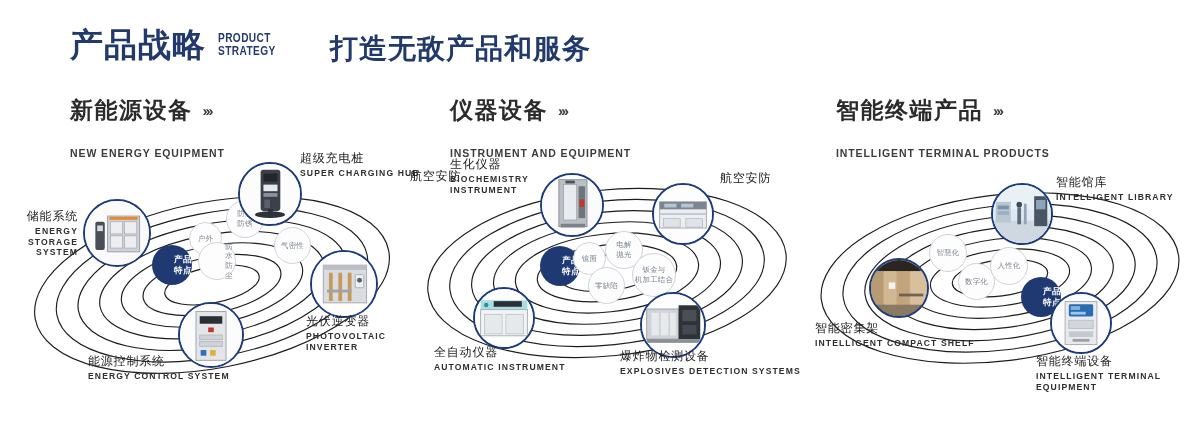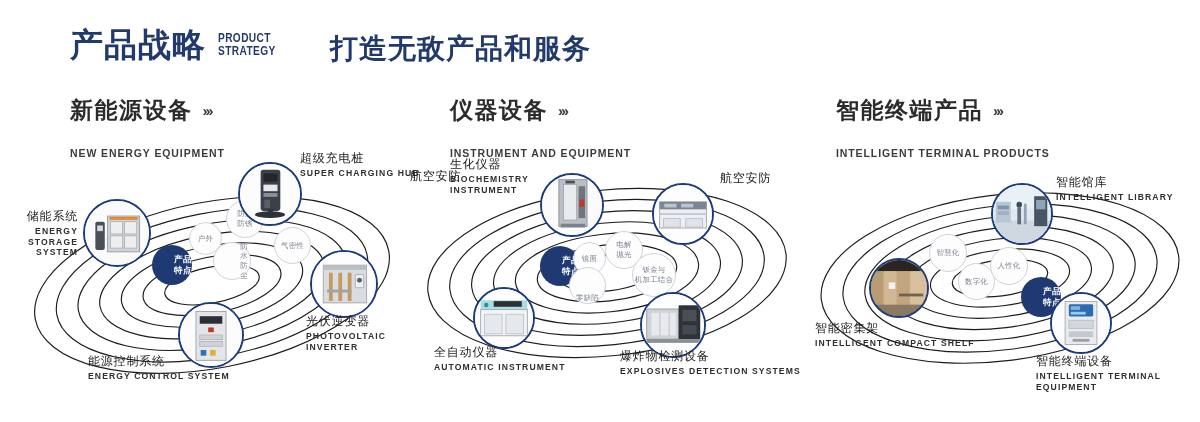--- a/index.html
+++ b/index.html
@@ -155,21 +155,21 @@
 
     <div class="feat" style="left:189px; top:72px; width:33px; height:33px;">
       <div><span>户外</span></div>
     </div>
     <div class="feat" style="left:226px; top:50px; width:38px; height:38px;">
       <div>
         <div>防腐</div>
         <div>防锈</div>
       </div>
     </div>
-    <div class="feat" style="left:213px; top:92px; width:38px; height:38px;padding-left:24px;">
+    <div class="feat" style="left:198px; top:92px; width:38px; height:38px;padding-left:24px;">
       <div>
         <div>防水</div>
         <div>防尘</div>
       </div>
     </div>
     <div class="feat" style="left:262px; top:77px; width:37px; height:37px;margin-left:12px;">
       <div><span>气密性</span></div>
     </div>
 
     <div class="node" style="left:83px; top:49px; width:68px; height:68px;">
@@ -266,21 +266,21 @@
 
     <div class="feat" style="left:173px; top:92px; width:33px; height:33px;">
       <div><span>镜面</span></div>
     </div>
     <div class="feat" style="left:205px; top:81px; width:38px; height:38px;">
       <div>
         <div>电解</div>
         <div>抛光</div>
       </div>
     </div>
-    <div class="feat" style="left:169px; top:117px; width:37px; height:37px;align-items:flex-end;">
+    <div class="feat" style="left:188px; top:117px; width:37px; height:37px;">
       <div><span>零缺陷</span></div>
     </div>
     <div class="feat" style="left:232px; top:103px; width:44px; height:44px;text-align:center;">
       <div>
         <div>钣金与</div>
         <div>机加工结合</div>
       </div>
     </div>
 
     <div class="lbl" style="left:10px; top:20px;">

